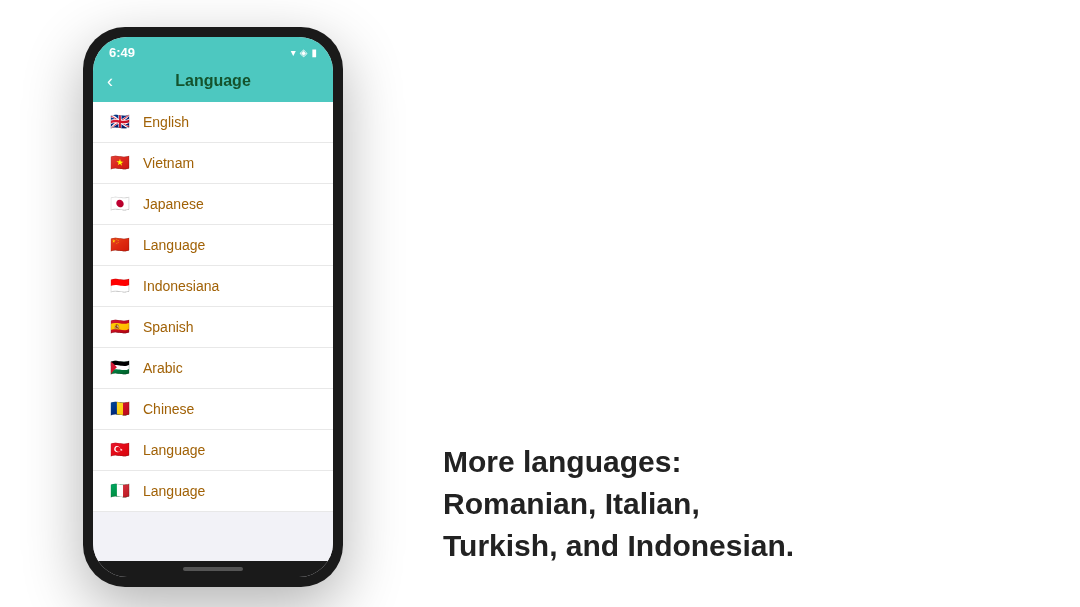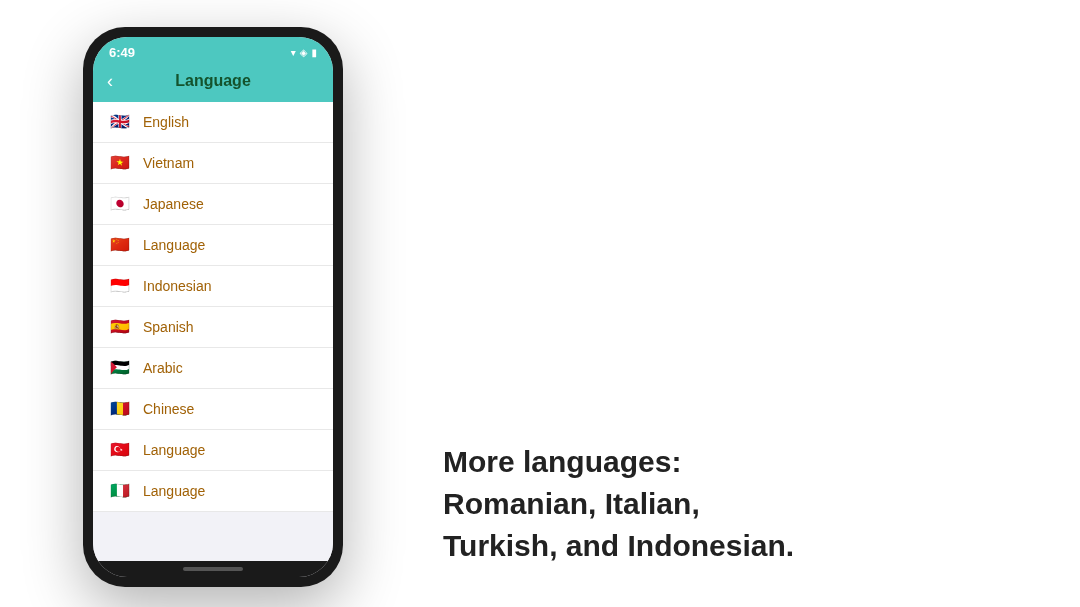--- a/index.html
+++ b/index.html
@@ -197,21 +197,21 @@
           <div class="language-item">
             <div class="flag-icon" style="font-size: 16px; line-height: 1;">🇯🇵</div>
             <span class="language-name">Japanese</span>
           </div>
           <div class="language-item">
             <div class="flag-icon" style="font-size: 16px; line-height: 1;">🇨🇳</div>
             <span class="language-name">Language</span>
           </div>
           <div class="language-item">
             <div class="flag-icon" style="font-size: 16px; line-height: 1;">🇮🇩</div>
-            <span class="language-name">Indonesian</span>
+            <span class="language-name">Indonesiana</span>
           </div>
           <div class="language-item">
             <div class="flag-icon" style="font-size: 16px; line-height: 1;">🇪🇸</div>
             <span class="language-name">Spanish</span>
           </div>
           <div class="language-item">
             <div class="flag-icon" style="font-size: 16px; line-height: 1;">🇵🇸</div>
             <span class="language-name">Arabic</span>
           </div>
           <div class="language-item">

